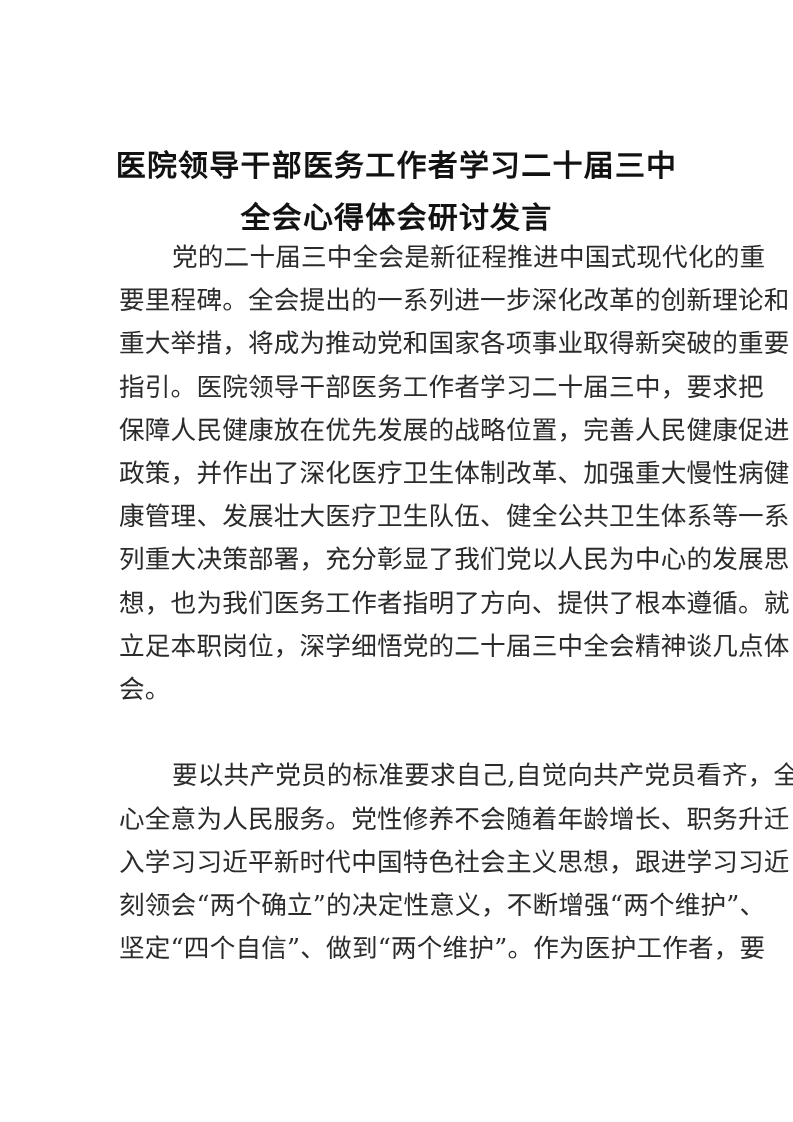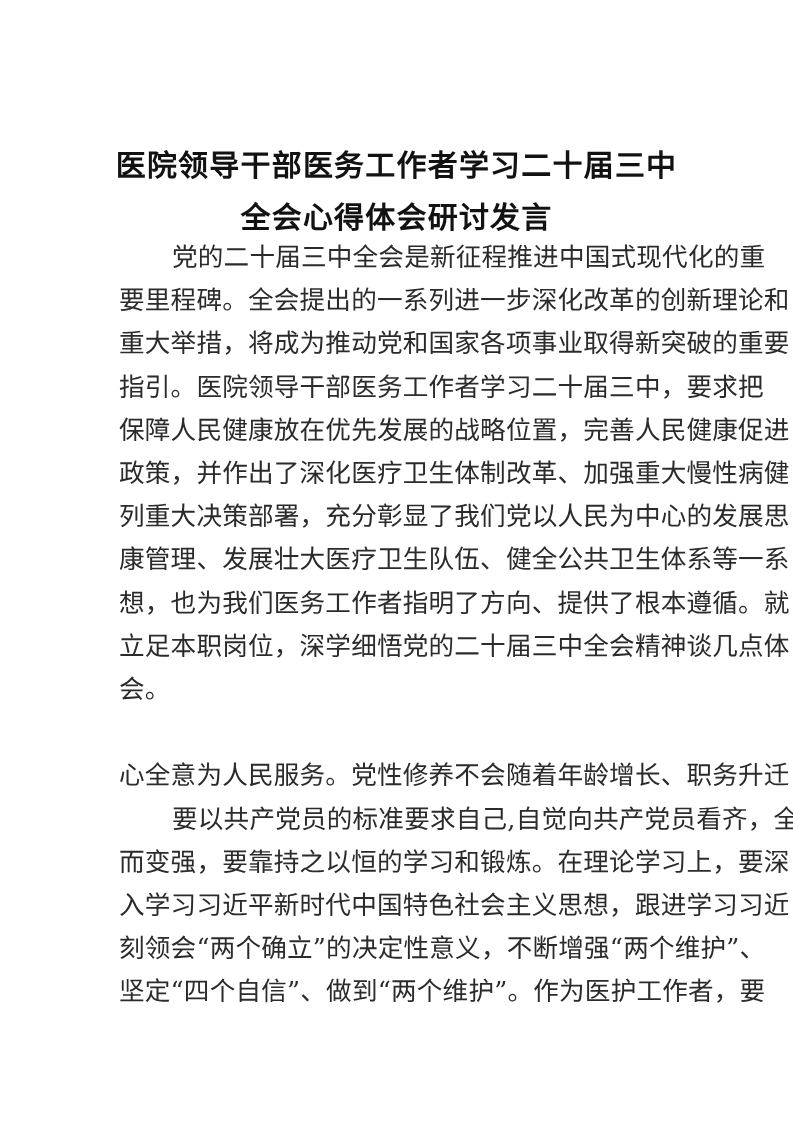--- a/index.html
+++ b/index.html
@@ -87,31 +87,30 @@
 
   <div class="doc-body">
 
     <p class="para">
       <span class="ln indent">党的二十届三中全会是新征程推进中国式现代化的重</span>
       <span class="ln">要里程碑。全会提出的一系列进一步深化改革的创新理论和</span>
       <span class="ln">重大举措，将成为推动党和国家各项事业取得新突破的重要</span>
       <span class="ln">指引。医院领导干部医务工作者学习二十届三中，要求把</span>
       <span class="ln">保障人民健康放在优先发展的战略位置，完善人民健康促进</span>
       <span class="ln">政策，并作出了深化医疗卫生体制改革、加强重大慢性病健</span>
+      <span class="ln">康管理、发展壮大医疗卫生队伍、健全公共卫生体系等一系</span>
       <span class="ln">列重大决策部署，充分彰显了我们党以人民为中心的发展思</span>
-      <span class="ln">康管理、发展壮大医疗卫生队伍、健全公共卫生体系等一系</span>
       <span class="ln">想，也为我们医务工作者指明了方向、提供了根本遵循。就</span>
       <span class="ln">立足本职岗位，深学细悟党的二十届三中全会精神谈几点体</span>
       <span class="ln">会。</span>
     </p>
 
     <p class="para">
+      <span class="ln indent">要以共产党员的标准要求自己,自觉向共产党员看齐，全</span>
       <span class="ln">心全意为人民服务。党性修养不会随着年龄增长、职务升迁</span>
-      <span class="ln indent">要以共产党员的标准要求自己,自觉向共产党员看齐，全</span>
-      <span class="ln">而变强，要靠持之以恒的学习和锻炼。在理论学习上，要深</span>
       <span class="ln">入学习习近平新时代中国特色社会主义思想，跟进学习习近</span>
       <span class="ln">刻领会“两个确立”的决定性意义，不断增强“两个维护”、</span>
       <span class="ln">坚定“四个自信”、做到“两个维护”。作为医护工作者，要</span>
     </p>
 
   </div>
 
 </div>
 
 </body></html>

